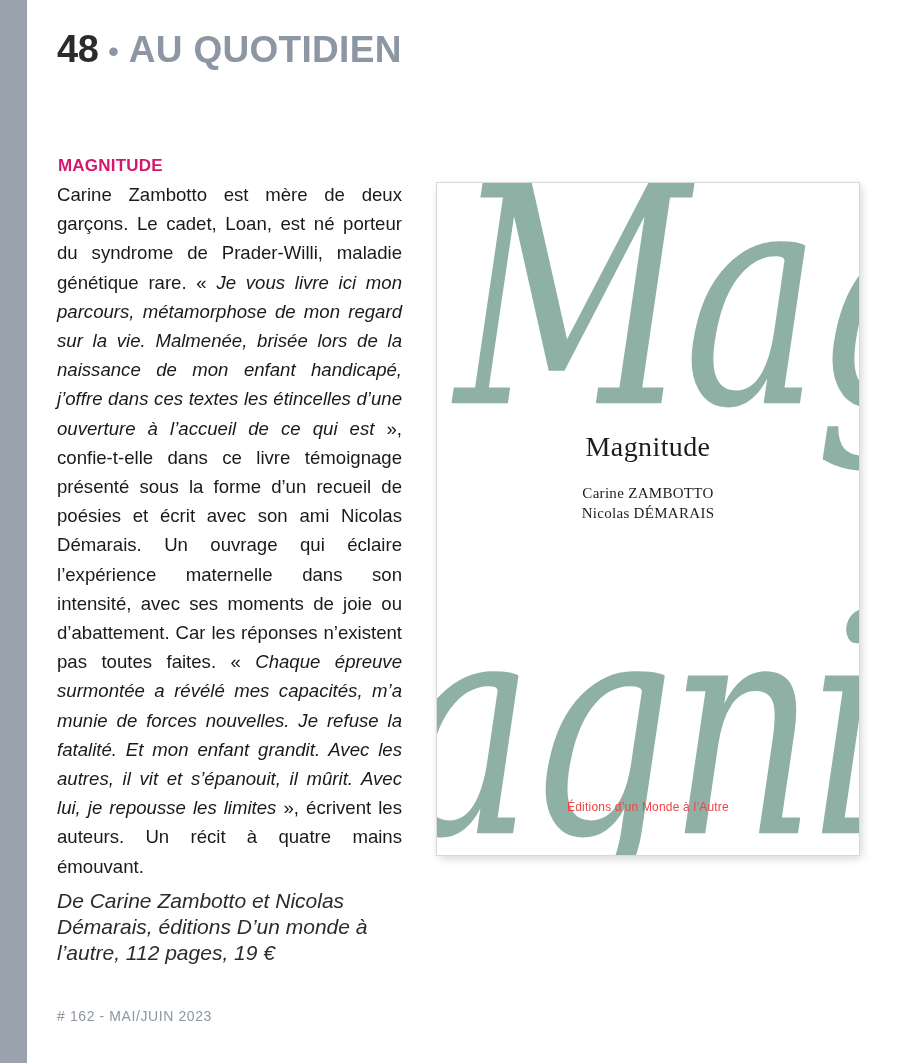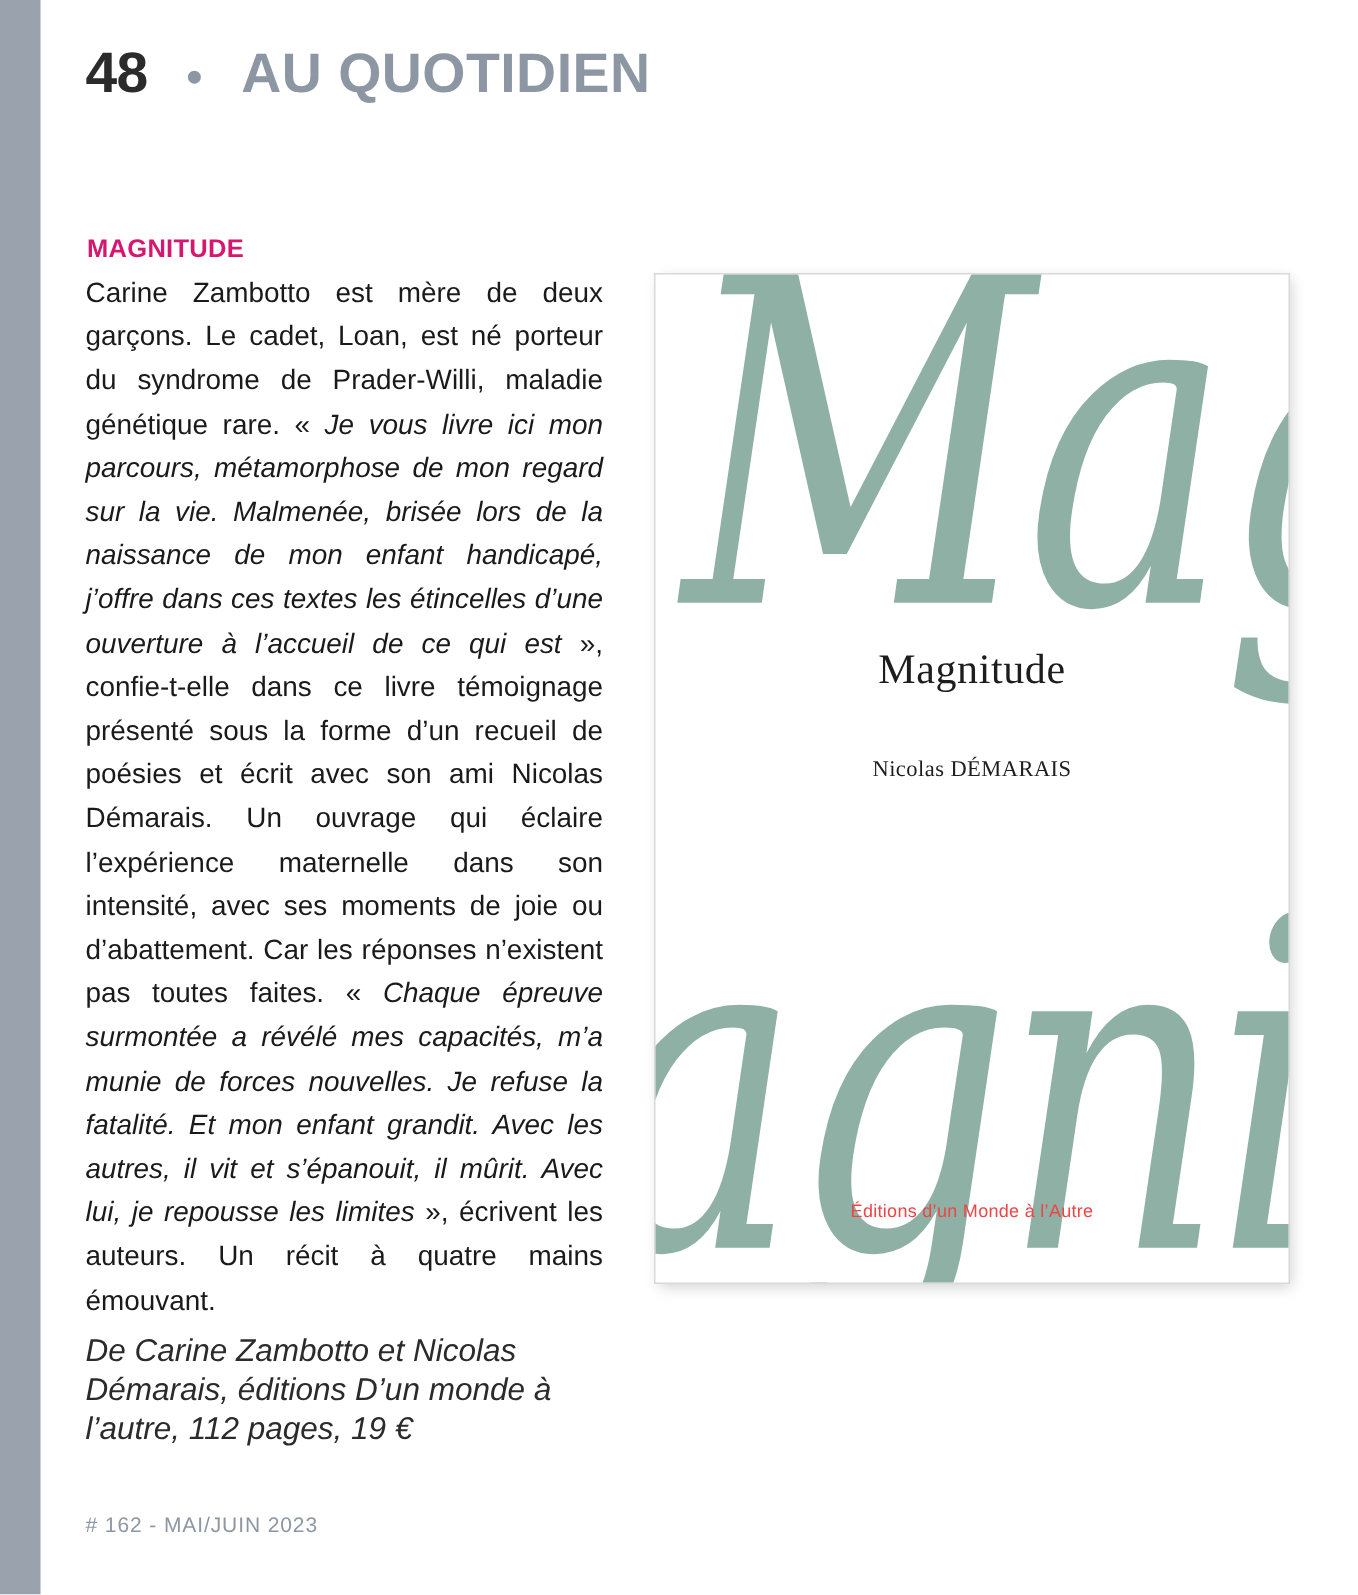--- a/index.html
+++ b/index.html
@@ -31,21 +31,21 @@
     background: #9aa3ad;
   }
 
   
   .header {
     position: absolute;
     left: 57px;
     top: 28px;
     display: flex;
     align-items: baseline;
-    gap: 16px;
+    gap: 0;
   }
   .header-num {
     font-family: "Liberation Sans", sans-serif;
     font-weight: bold;
     font-size: 38px;
     color: #2b2b2b;
     letter-spacing: -0.5px;
   }
   .header-dot {
     font-weight: bold;
@@ -226,17 +226,18 @@
   <div class="body-col">Carine Zambotto est mère de deux garçons. Le cadet, Loan, est né porteur du syndrome de Prader-Willi, maladie génétique rare. « <i>Je vous livre ici mon parcours, métamorphose de mon regard sur la vie. Malmenée, brisée lors de la naissance de mon enfant handicapé, j’offre dans ces textes les étincelles d’une ouverture à l’accueil de ce qui est</i> », confie-t-elle dans ce livre témoignage présenté sous la forme d’un recueil de poésies et écrit avec son ami Nicolas Démarais. Un ouvrage qui éclaire l’expérience maternelle dans son intensité, avec ses moments de joie ou d’abattement. Car les réponses n’existent pas toutes faites. « <i>Chaque épreuve surmontée a révélé mes capacités, m’a munie de forces nouvelles. Je refuse la fatalité. Et mon enfant grandit. Avec les autres, il vit et s’épanouit, il mûrit. Avec lui, je repousse les limites</i> », écrivent les auteurs. Un récit à quatre mains émouvant.</div>
 
   <div class="credit">De Carine Zambotto et Nicolas Démarais, éditions D’un monde à l’autre, 112 pages, 19 €</div>
 
   <div class="footer"># 162 - MAI/JUIN 2023</div>
 
   <div class="cover-wrap">
     <div class="cover-script script-top">Magn</div>
     <div class="cover-script script-bottom">agnitu</div>
     <div class="cover-title">Magnitude</div>
+    <div class="cover-author1">Carine ZAMBOTTO</div>
     <div class="cover-author2">Nicolas DÉMARAIS</div>
     <div class="cover-publisher">Éditions d’un Monde à l’Autre</div>
   </div>
 
 </div>
 
 </body></html>

